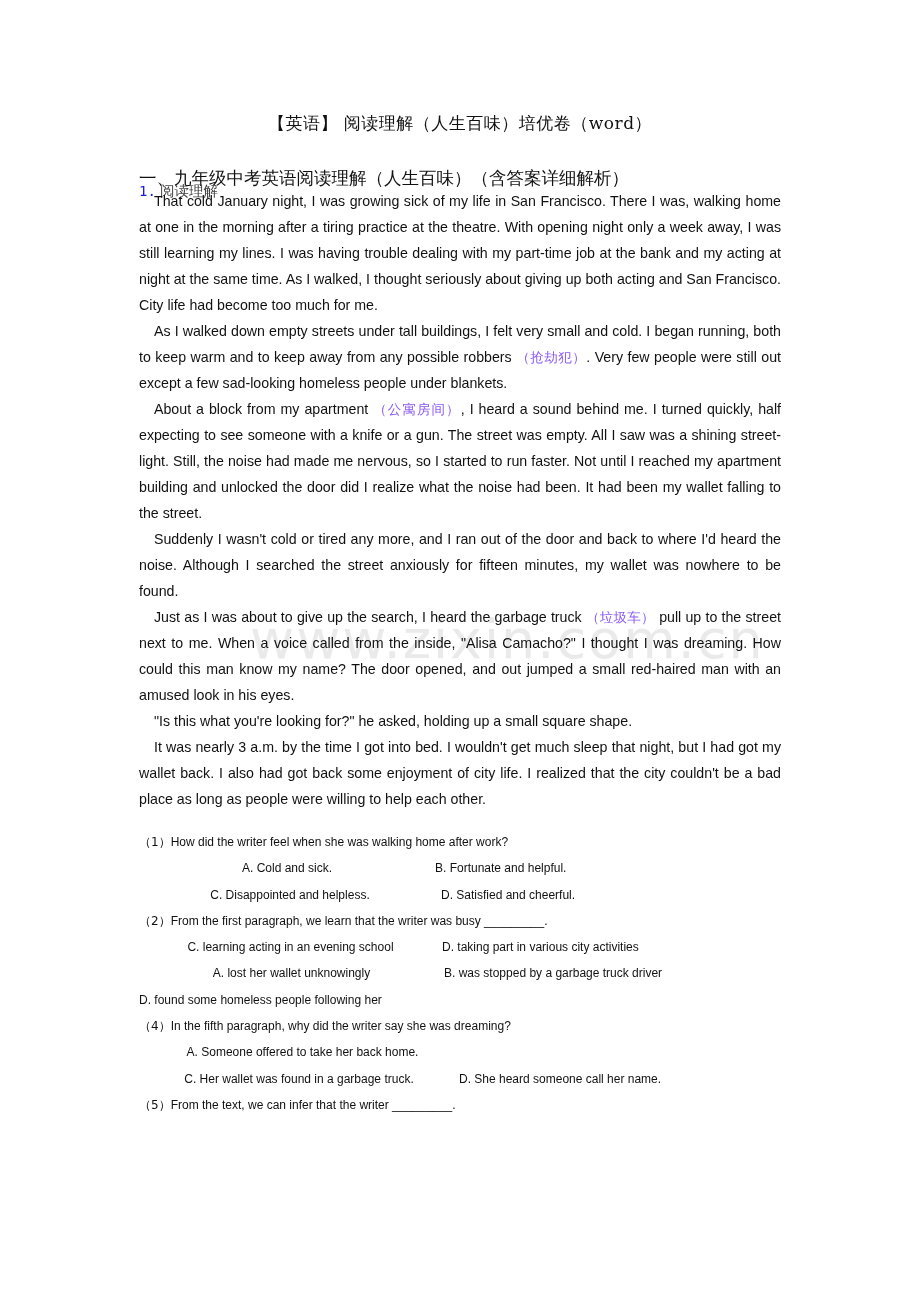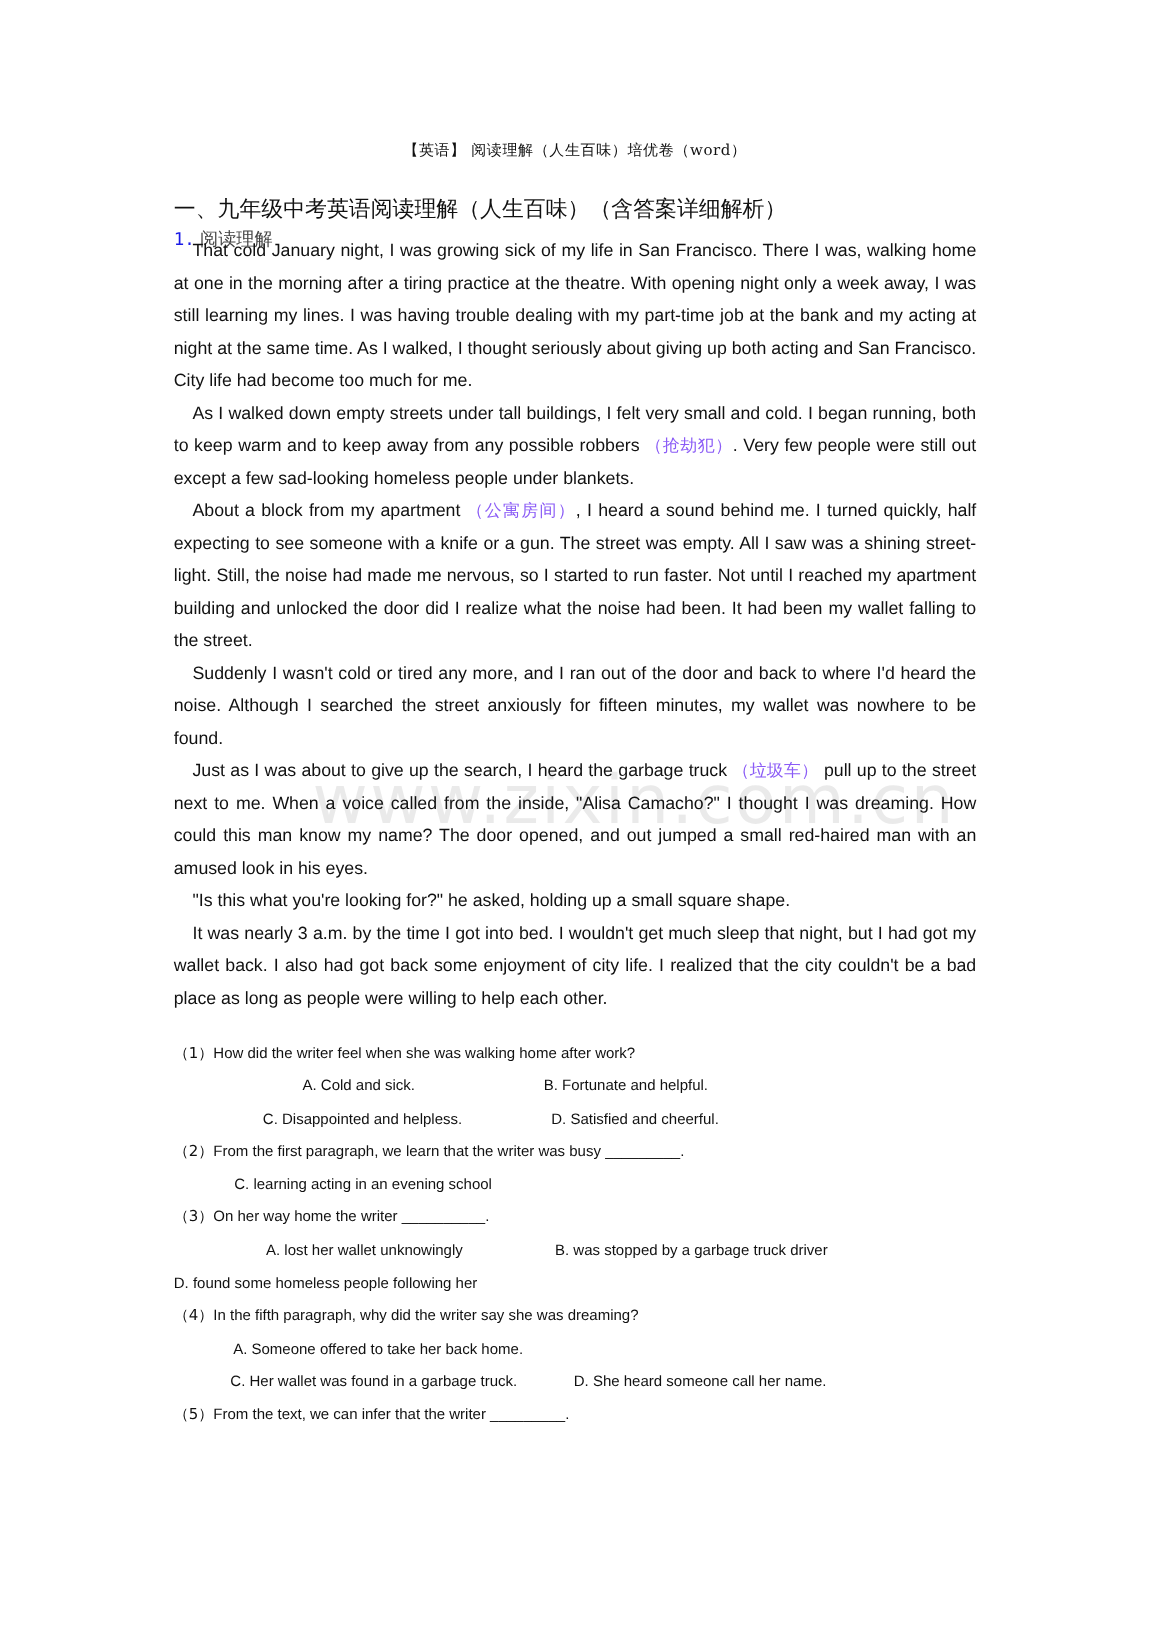--- a/index.html
+++ b/index.html
@@ -1,19 +1,19 @@
 <!DOCTYPE html>
 <html><head>
 <meta charset="utf-8">
 <style>
   html, body { margin: 0; padding: 0; background: #ffffff; }
   body { width: 920px; height: 1302px; position: relative; overflow: hidden; font-family: "Liberation Sans", "DejaVu Sans", sans-serif; color: #111; }
   .page { position: absolute; left: 139px; top: 0; width: 642px; }
-  .doc-title { position: absolute; top: 112px; left: 0; width: 642px; text-align: center; font-family: "DejaVu Serif", serif; font-size: 12px; letter-spacing: 0.5px; }
-  .section-title { position: absolute; top: 155px; left: 0; font-family: "DejaVu Sans", sans-serif; font-size: 17.5px; white-space: nowrap; }
+  .doc-title { position: absolute; top: 112px; left: 0; width: 642px; text-align: center; font-family: "DejaVu Serif", serif; font-size: 17px; letter-spacing: 0.5px; }
+  .section-title { position: absolute; top: 166px; left: 0; font-family: "DejaVu Sans", sans-serif; font-size: 17.5px; white-space: nowrap; }
   .item-head { position: absolute; top: 182px; left: 0; font-size: 15px; white-space: nowrap; }
   .item-head .num { color: #1a1ae6; font-family: "DejaVu Sans Mono", monospace; font-size: 14px; }
   .item-head .lbl { color: #444; font-family: "DejaVu Sans", sans-serif; font-size: 14.5px; }
   .passage { position: absolute; top: 188px; left: 0; width: 642px; font-family: "Liberation Sans Narrow", "Liberation Sans", sans-serif; font-size: 14.2px; line-height: 26px; text-align: justify; }
   .passage p { margin: 0; text-indent: 15px; }
   .passage .cn { font-family: "DejaVu Serif", serif; font-size: 13.5px; color: #8b5cf6; }
   .qs { position: absolute; top: 829px; left: 0; width: 642px; font-family: "Liberation Sans", sans-serif; font-size: 12px; line-height: 26.3px; }
   .q { margin: 0; white-space: nowrap; }
   .q .paren { font-family: "DejaVu Sans", sans-serif; }
   .opts { display: flex; white-space: nowrap; }
@@ -51,23 +51,23 @@
       <span class="opt">B. Fortunate and helpful.</span>
     </div>
     <div class="opts">
       <span class="opt" style="width:302px">C. Disappointed and helpless.</span>
       <span class="opt">D. Satisfied and cheerful.</span>
     </div>
 
     <div class="q"><span class="paren">（2）</span><span>From the first paragraph, we learn that the writer was busy _________.</span></div>
     <div class="opts">
       <span class="opt" style="width:303px">C. learning acting in an evening school</span>
+      <span class="opt">D. taking part in various city activities</span>
     </div>
 
-    <div class="q"><span class="paren">（3）</span><span>On her way home the writer __________.</span></div>
     <div class="opts">
       <span class="opt" style="width:305px">A. lost her wallet unknowingly</span>
       <span class="opt">B. was stopped by a garbage truck driver</span>
     </div>
     <div class="opts">
       <span class="opt">D. found some homeless people following her</span>
     </div>
 
     <div class="q"><span class="paren">（4）</span><span>In the fifth paragraph, why did the writer say she was dreaming?</span></div>
     <div class="opts">

